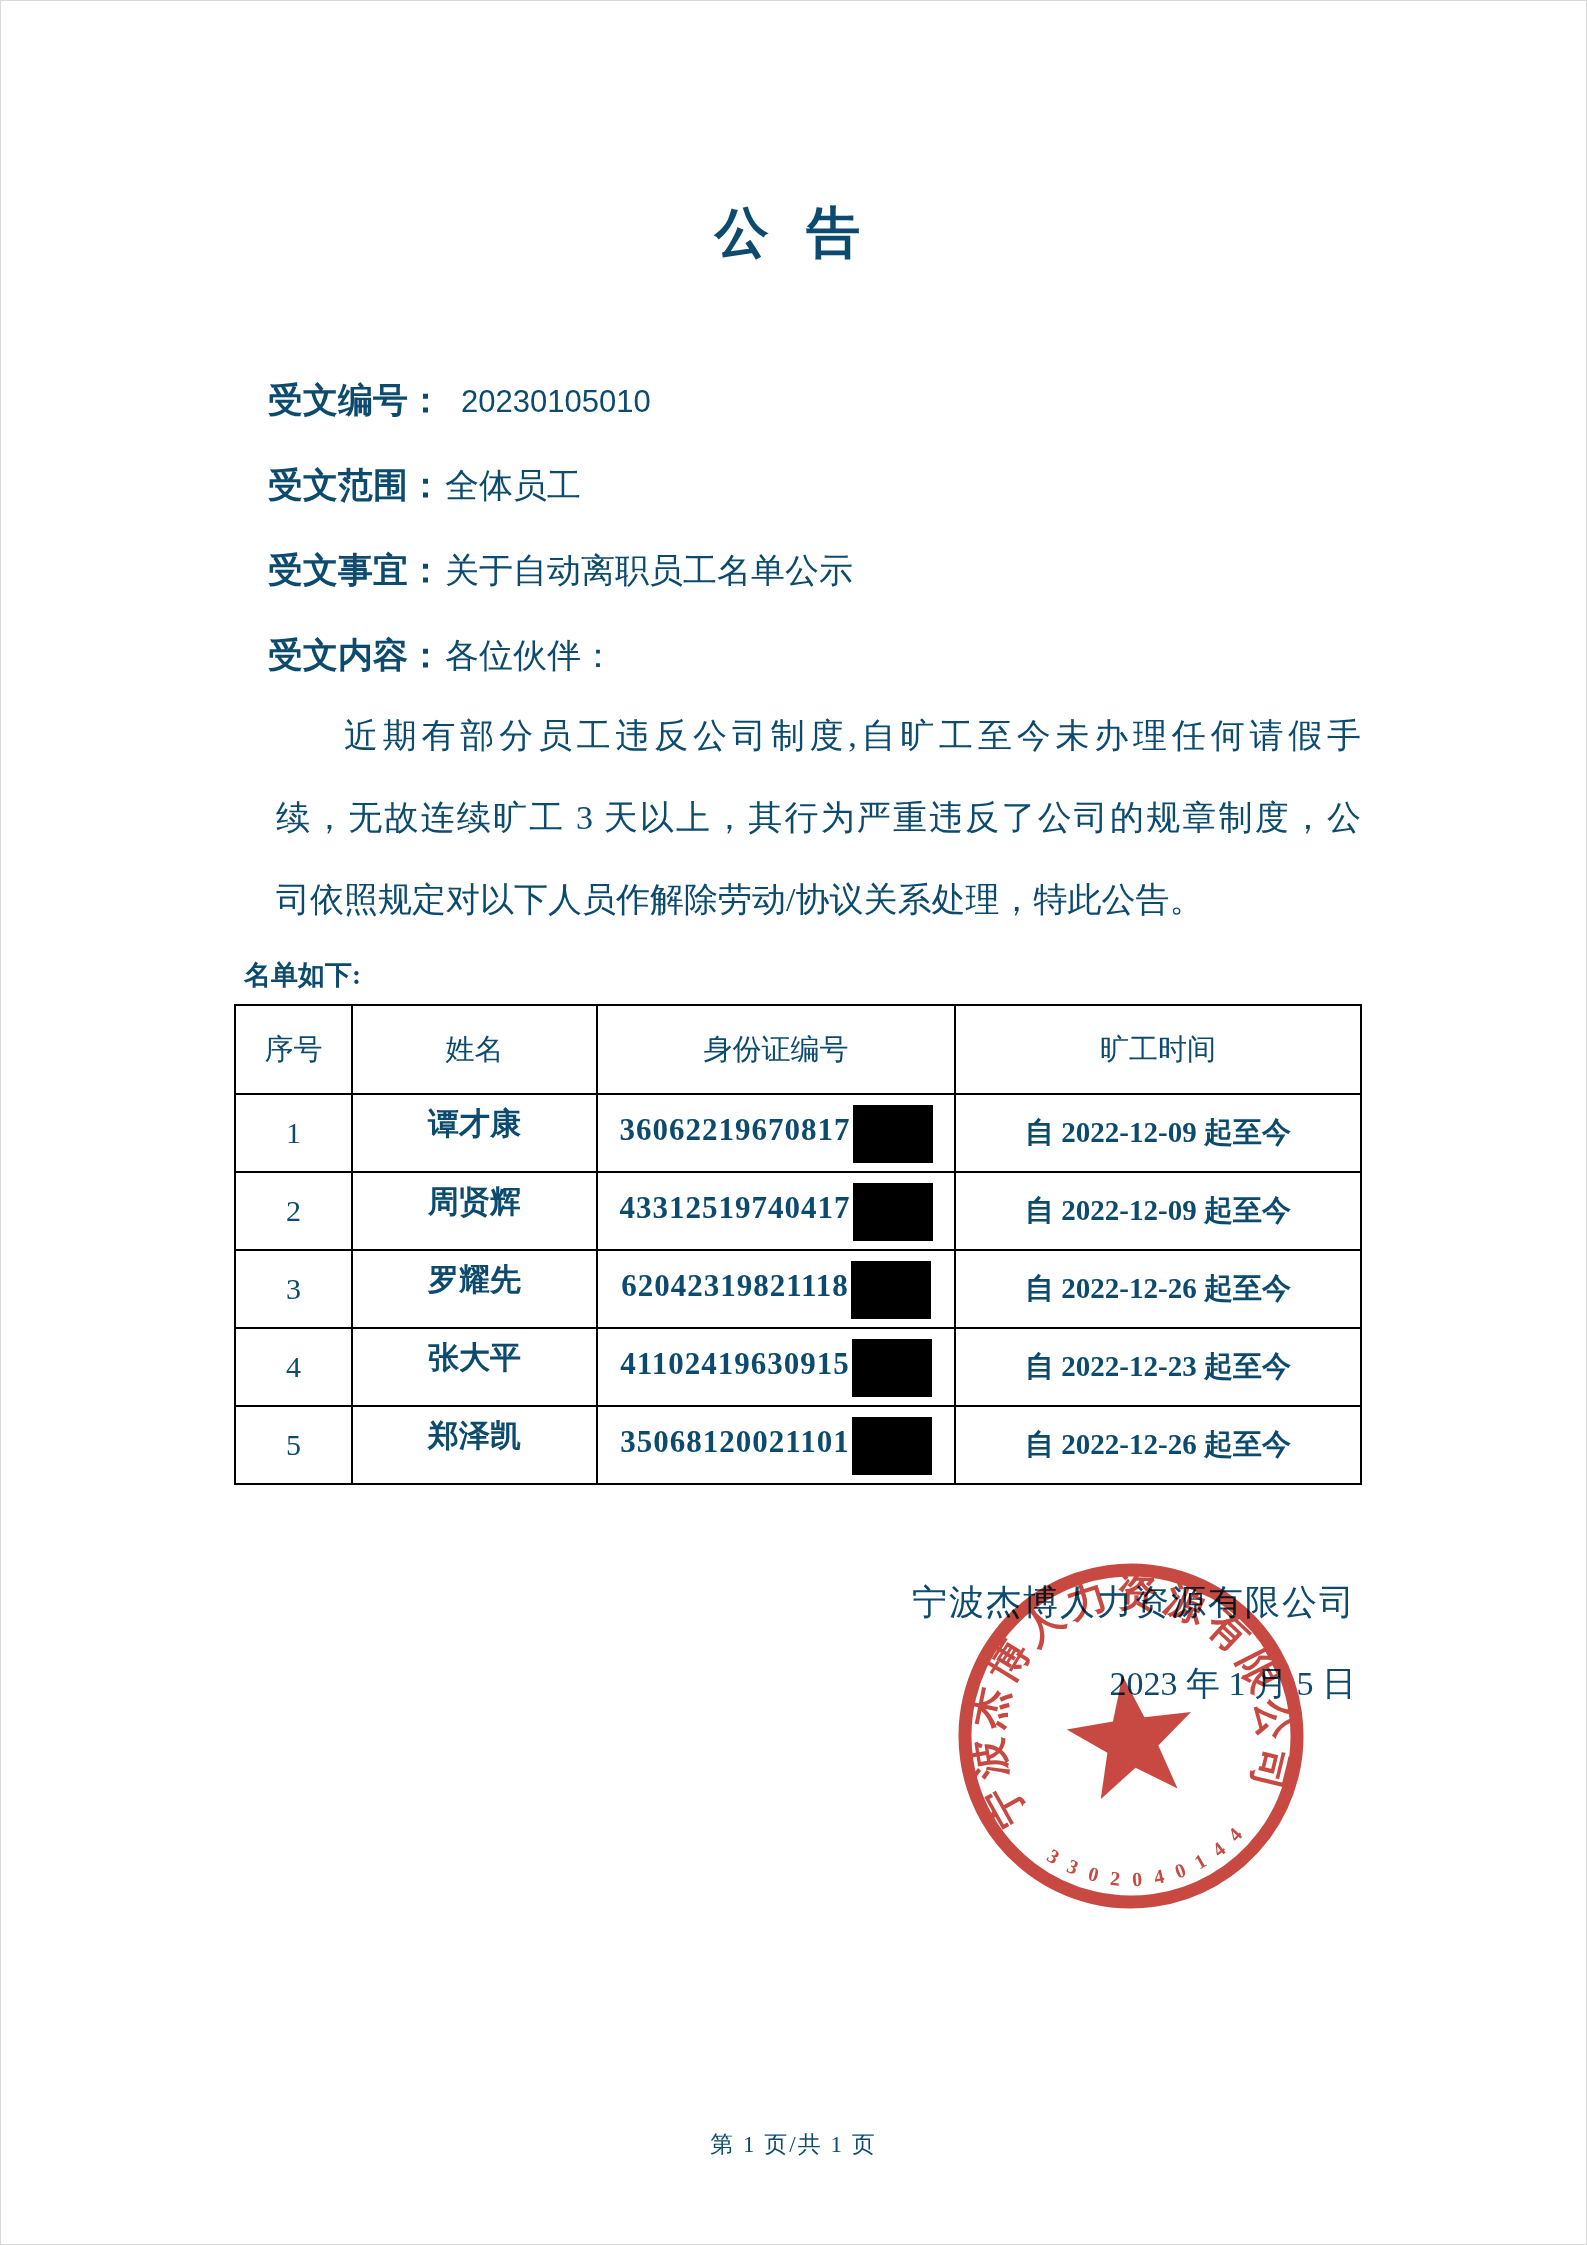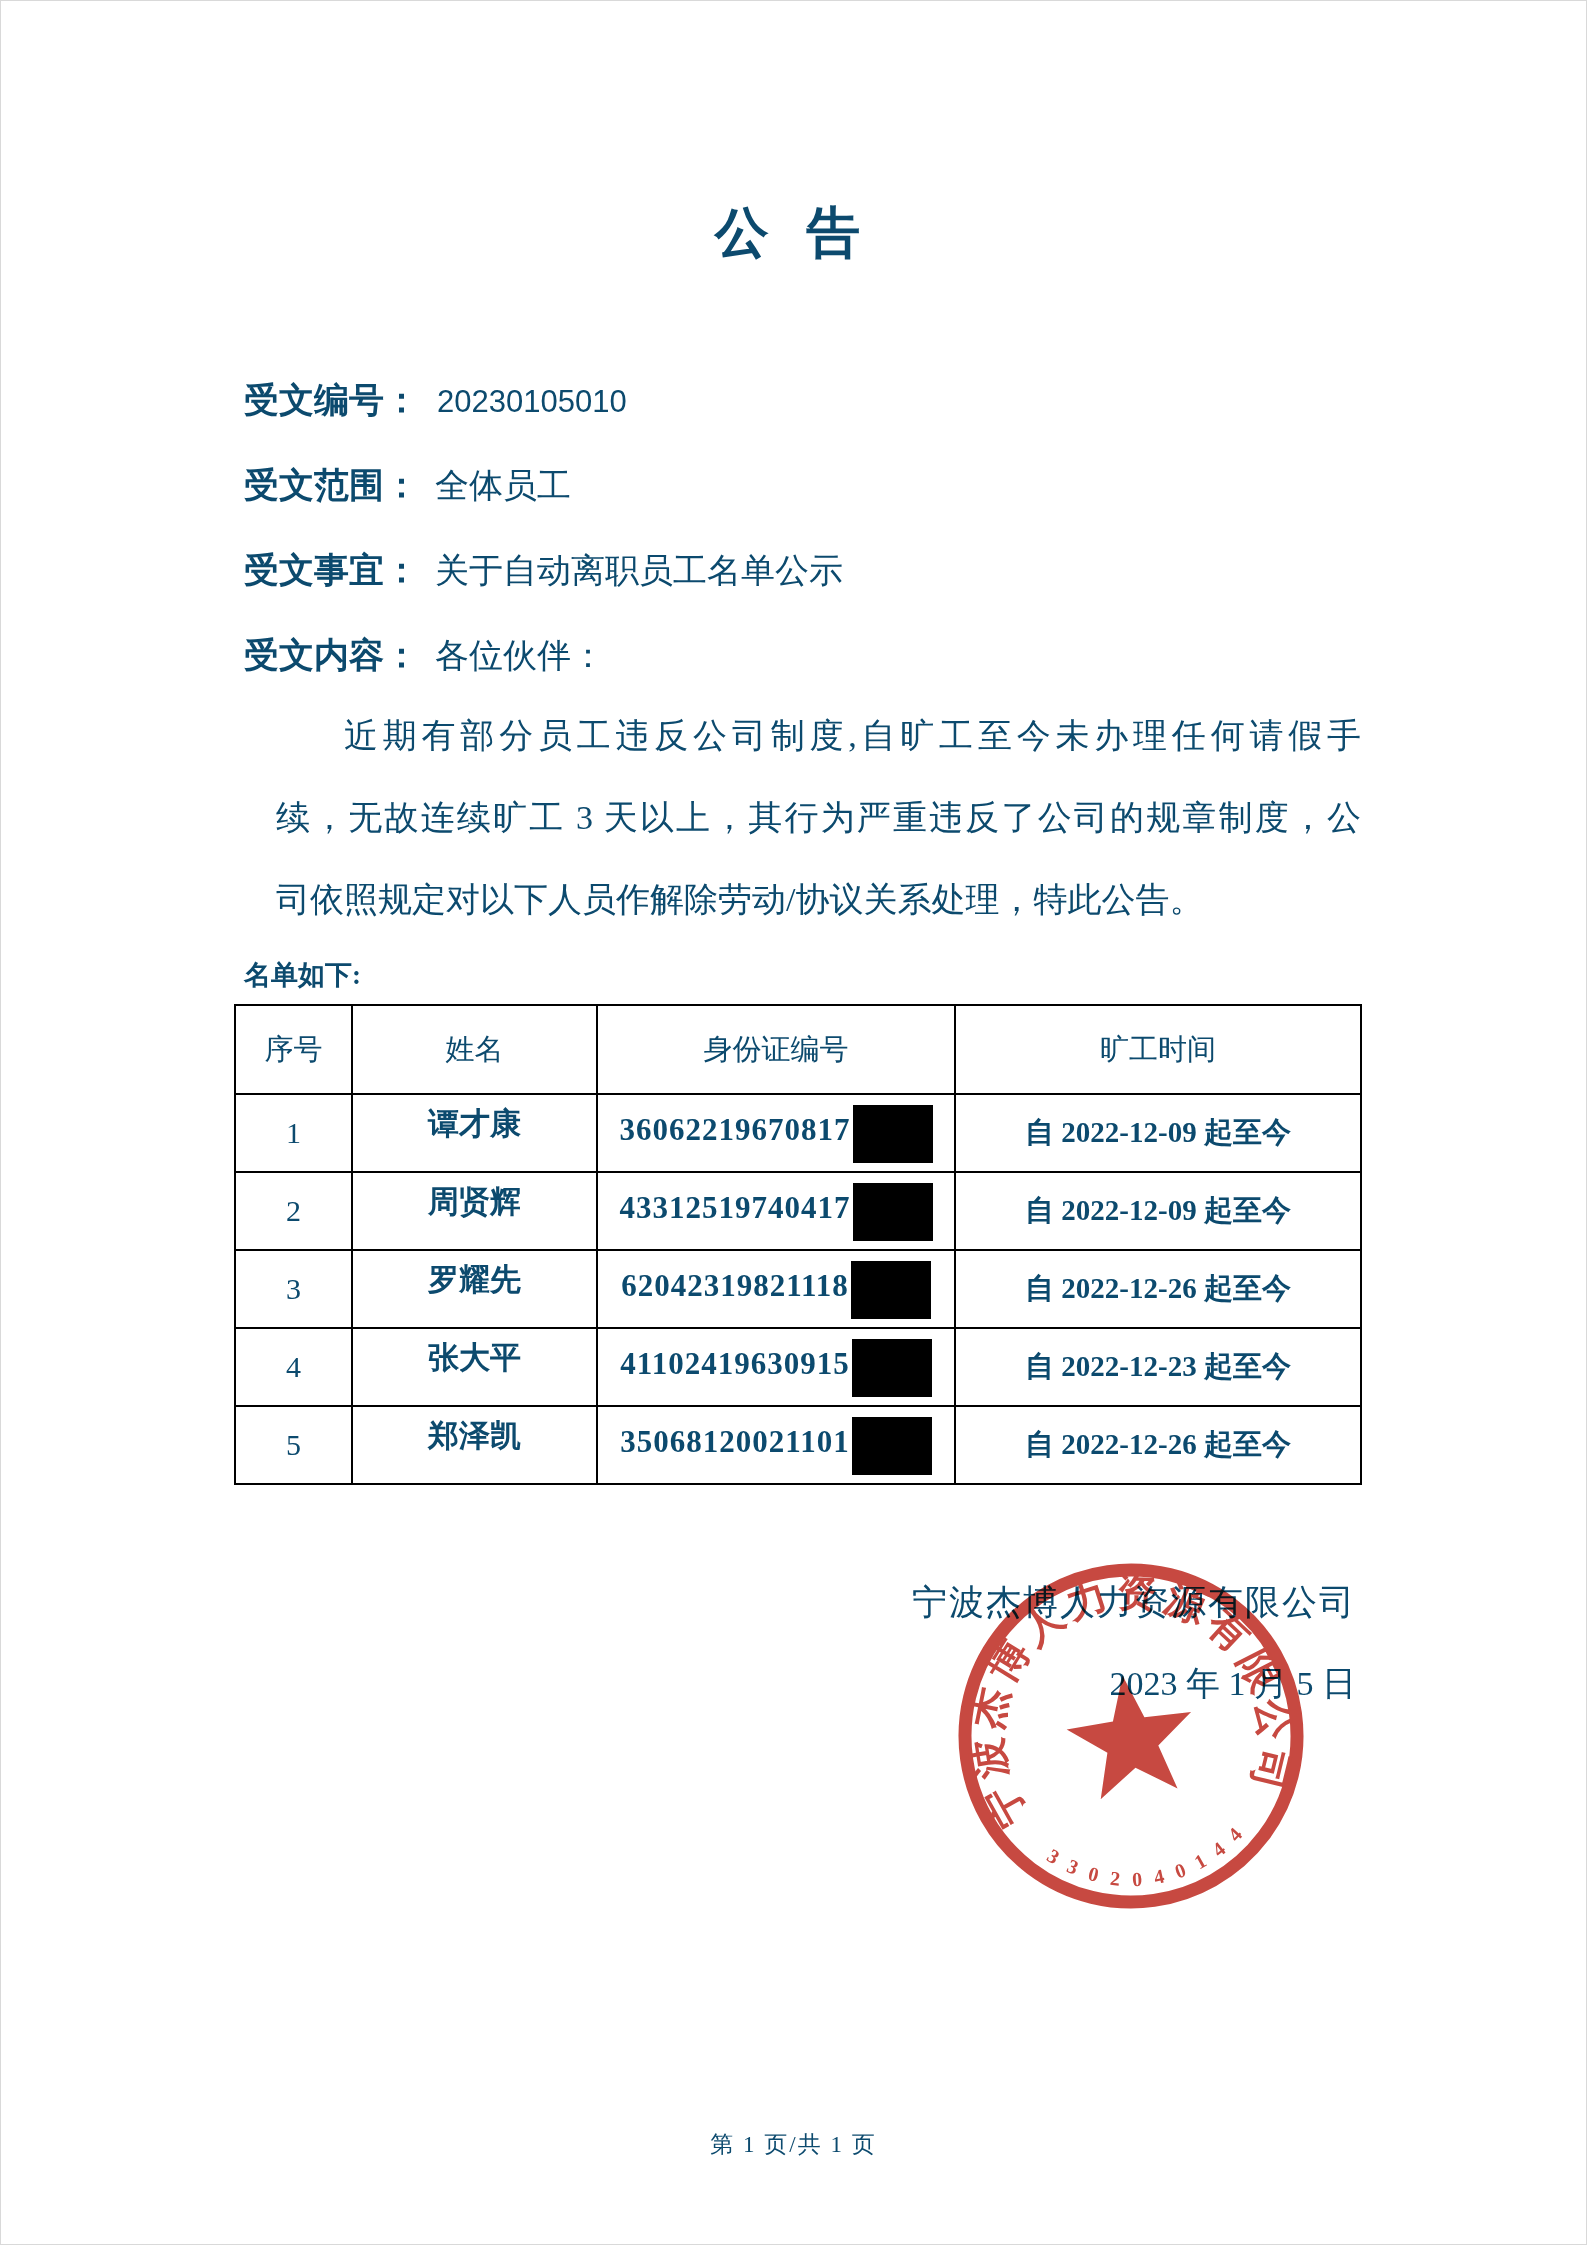--- a/index.html
+++ b/index.html
@@ -6,22 +6,22 @@
   .page{
     position:relative;width:1585px;height:2243px;background:#fff;
     border:1px solid #d9d9d9;overflow:hidden;color:#0c4a6e;
     font-family:"Liberation Serif","DejaVu Serif",serif;
   }
   .doc-title{
     position:absolute;top:196px;left:0;width:100%;text-align:center;
     font-size:54px;font-weight:bold;letter-spacing:12px;
   }
   .field-row{position:absolute;left:243px;font-size:34px;white-space:nowrap;}
-  .field-row .lbl{font-weight:bold;font-size:35px;}
-  .field-row .val{margin-left:16px;}
+  .field-row .lbl{font-weight:bold;font-size:35px;margin-left:24px;}
+  .field-row .val{margin-left:2px;}
   .field-row .val.num{
     font-family:"Liberation Sans","DejaVu Sans",sans-serif;
     font-size:31px;margin-left:18px;
   }
   .f1{top:376px;} .f2{top:461px;} .f3{top:546px;} .f4{top:631px;}
   .para{position:absolute;left:243px;top:694px;width:1117px;font-size:34px;}
   .para .line{height:82px;line-height:82px;text-align:justify;text-align-last:justify;white-space:nowrap;margin-left:32px;}
   .para .line.indent{text-indent:68px;}
   .para .line.last{text-align-last:left;}
   .list-heading{position:absolute;left:243px;top:956px;font-size:27px;font-weight:bold;}

